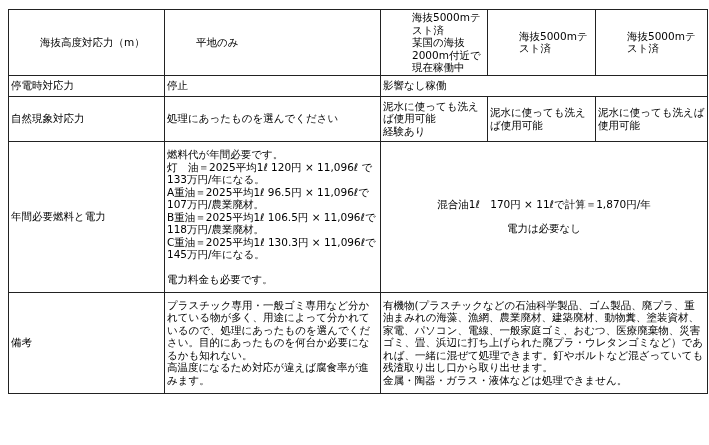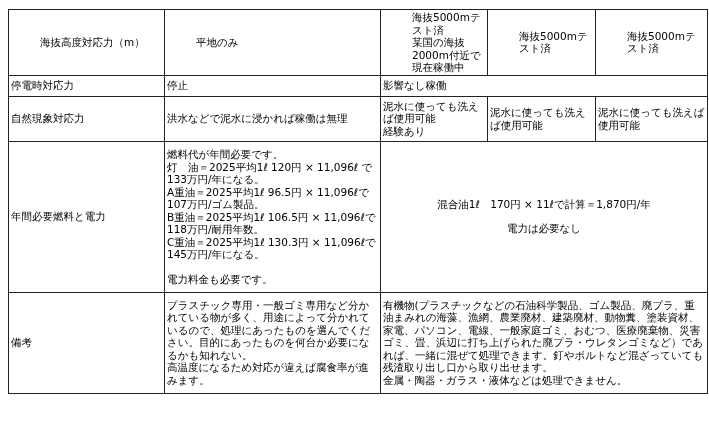--- a/index.html
+++ b/index.html
@@ -39,33 +39,33 @@
     <td>海抜5000mテスト済</td>
     <td>海抜5000mテスト済</td>
   </tr>
   <tr class="r4">
     <td>停電時対応力</td>
     <td colspan="2">停止</td>
     <td colspan="3">影響なし稼働</td>
   </tr>
   <tr class="r5">
     <td>自然現象対応力</td>
-    <td colspan="2">洪水などで泥水に浸かれば稼働は無理</td>
+    <td colspan="2">処理にあったものを選んでください</td>
     <td>泥水に使っても洗えば使用可能
 経験あり</td>
     <td>泥水に使っても洗えば使用可能</td>
     <td>泥水に使っても洗えば使用可能</td>
   </tr>
   <tr class="r6">
     <td>年間必要燃料と電力</td>
     <td colspan="2" style="white-space:normal;">
       <span class="line">燃料代が年間必要です。</span>
       <span class="line">灯　油＝2025平均1ℓ 120円 × 11,096ℓ で133万円/年になる。</span>
-      <span class="line">A重油＝2025平均1ℓ 96.5円 × 11,096ℓで107万円/ゴム製品。</span>
-      <span class="line">B重油＝2025平均1ℓ 106.5円 × 11,096ℓで118万円/耐用年数。</span>
+      <span class="line">A重油＝2025平均1ℓ 96.5円 × 11,096ℓで107万円/農業廃材。</span>
+      <span class="line">B重油＝2025平均1ℓ 106.5円 × 11,096ℓで118万円/農業廃材。</span>
       <span class="line">C重油＝2025平均1ℓ 130.3円 × 11,096ℓで145万円/年になる。</span>
       <span class="gap"></span>
       <span class="line">電力料金も必要です。</span>
     </td>
     <td colspan="3" class="center" style="white-space:normal;border-radius:20px;">
       <span class="line">混合油1ℓ　170円 × 11ℓで計算＝1,870円/年</span>
       <span class="line" style="margin-top:12px;font-family:Liberation Mono, monospace;">電力は必要なし</span>
     </td>
   </tr>
   <tr class="r7">

